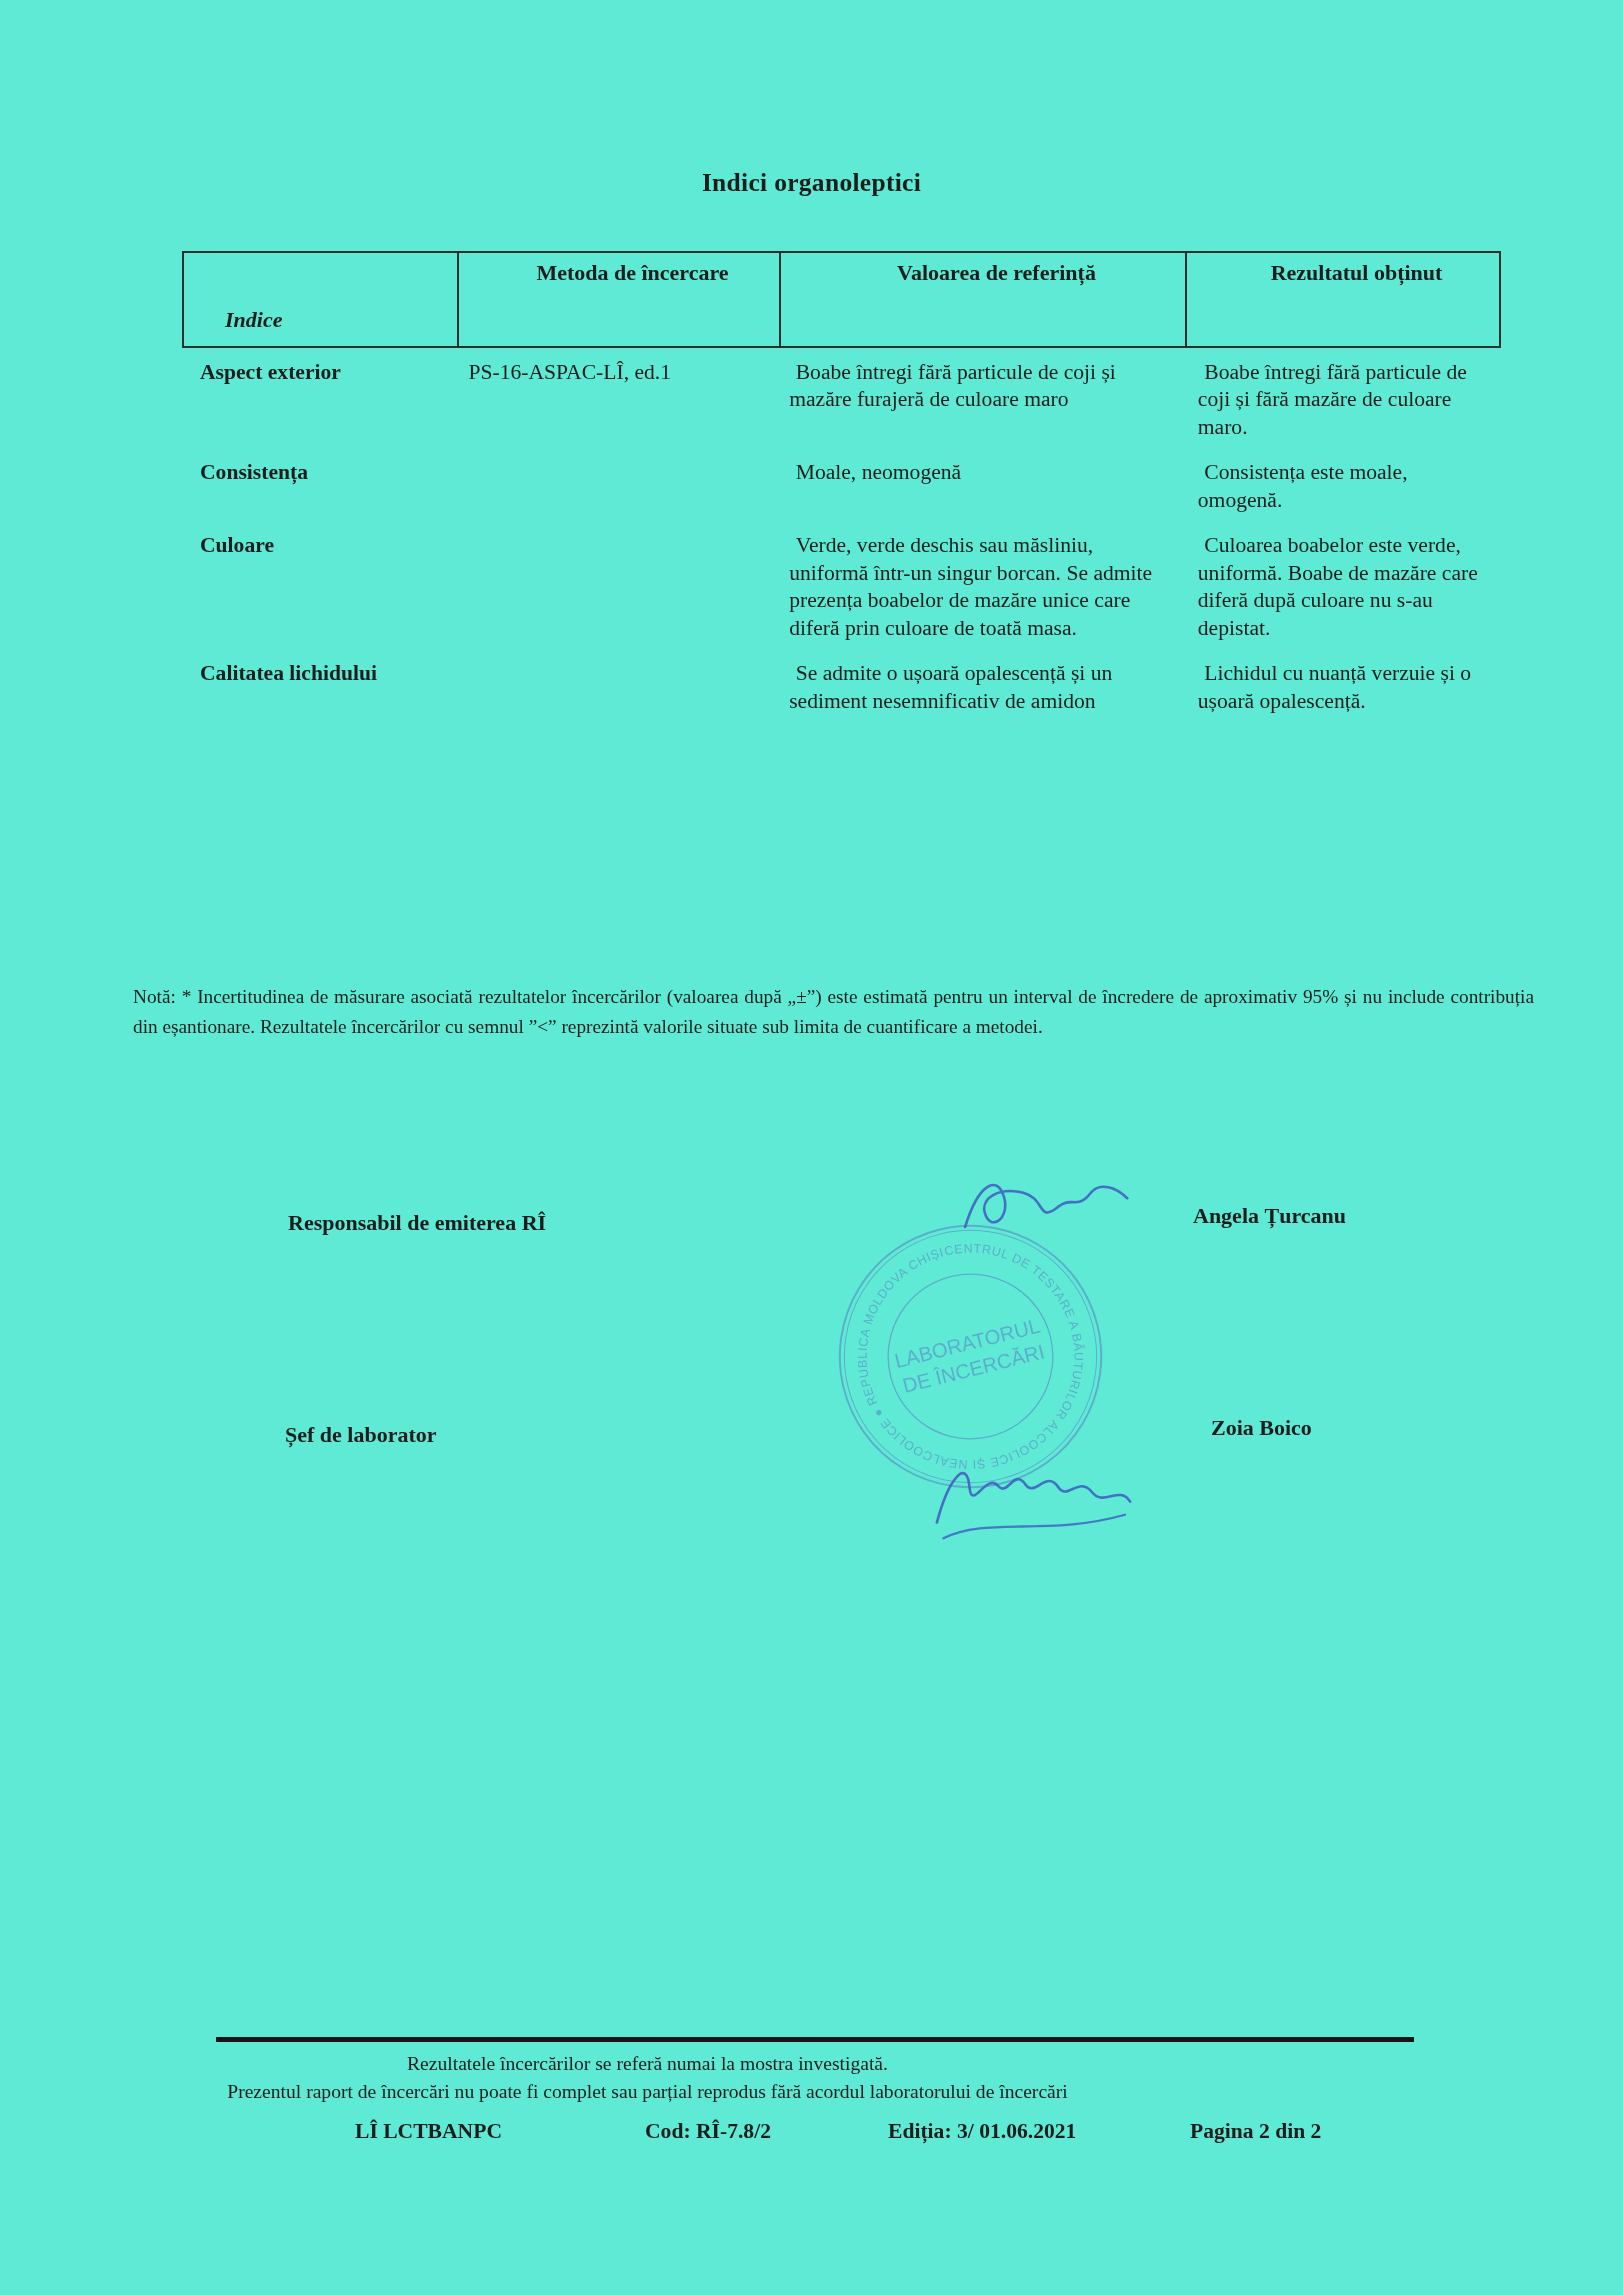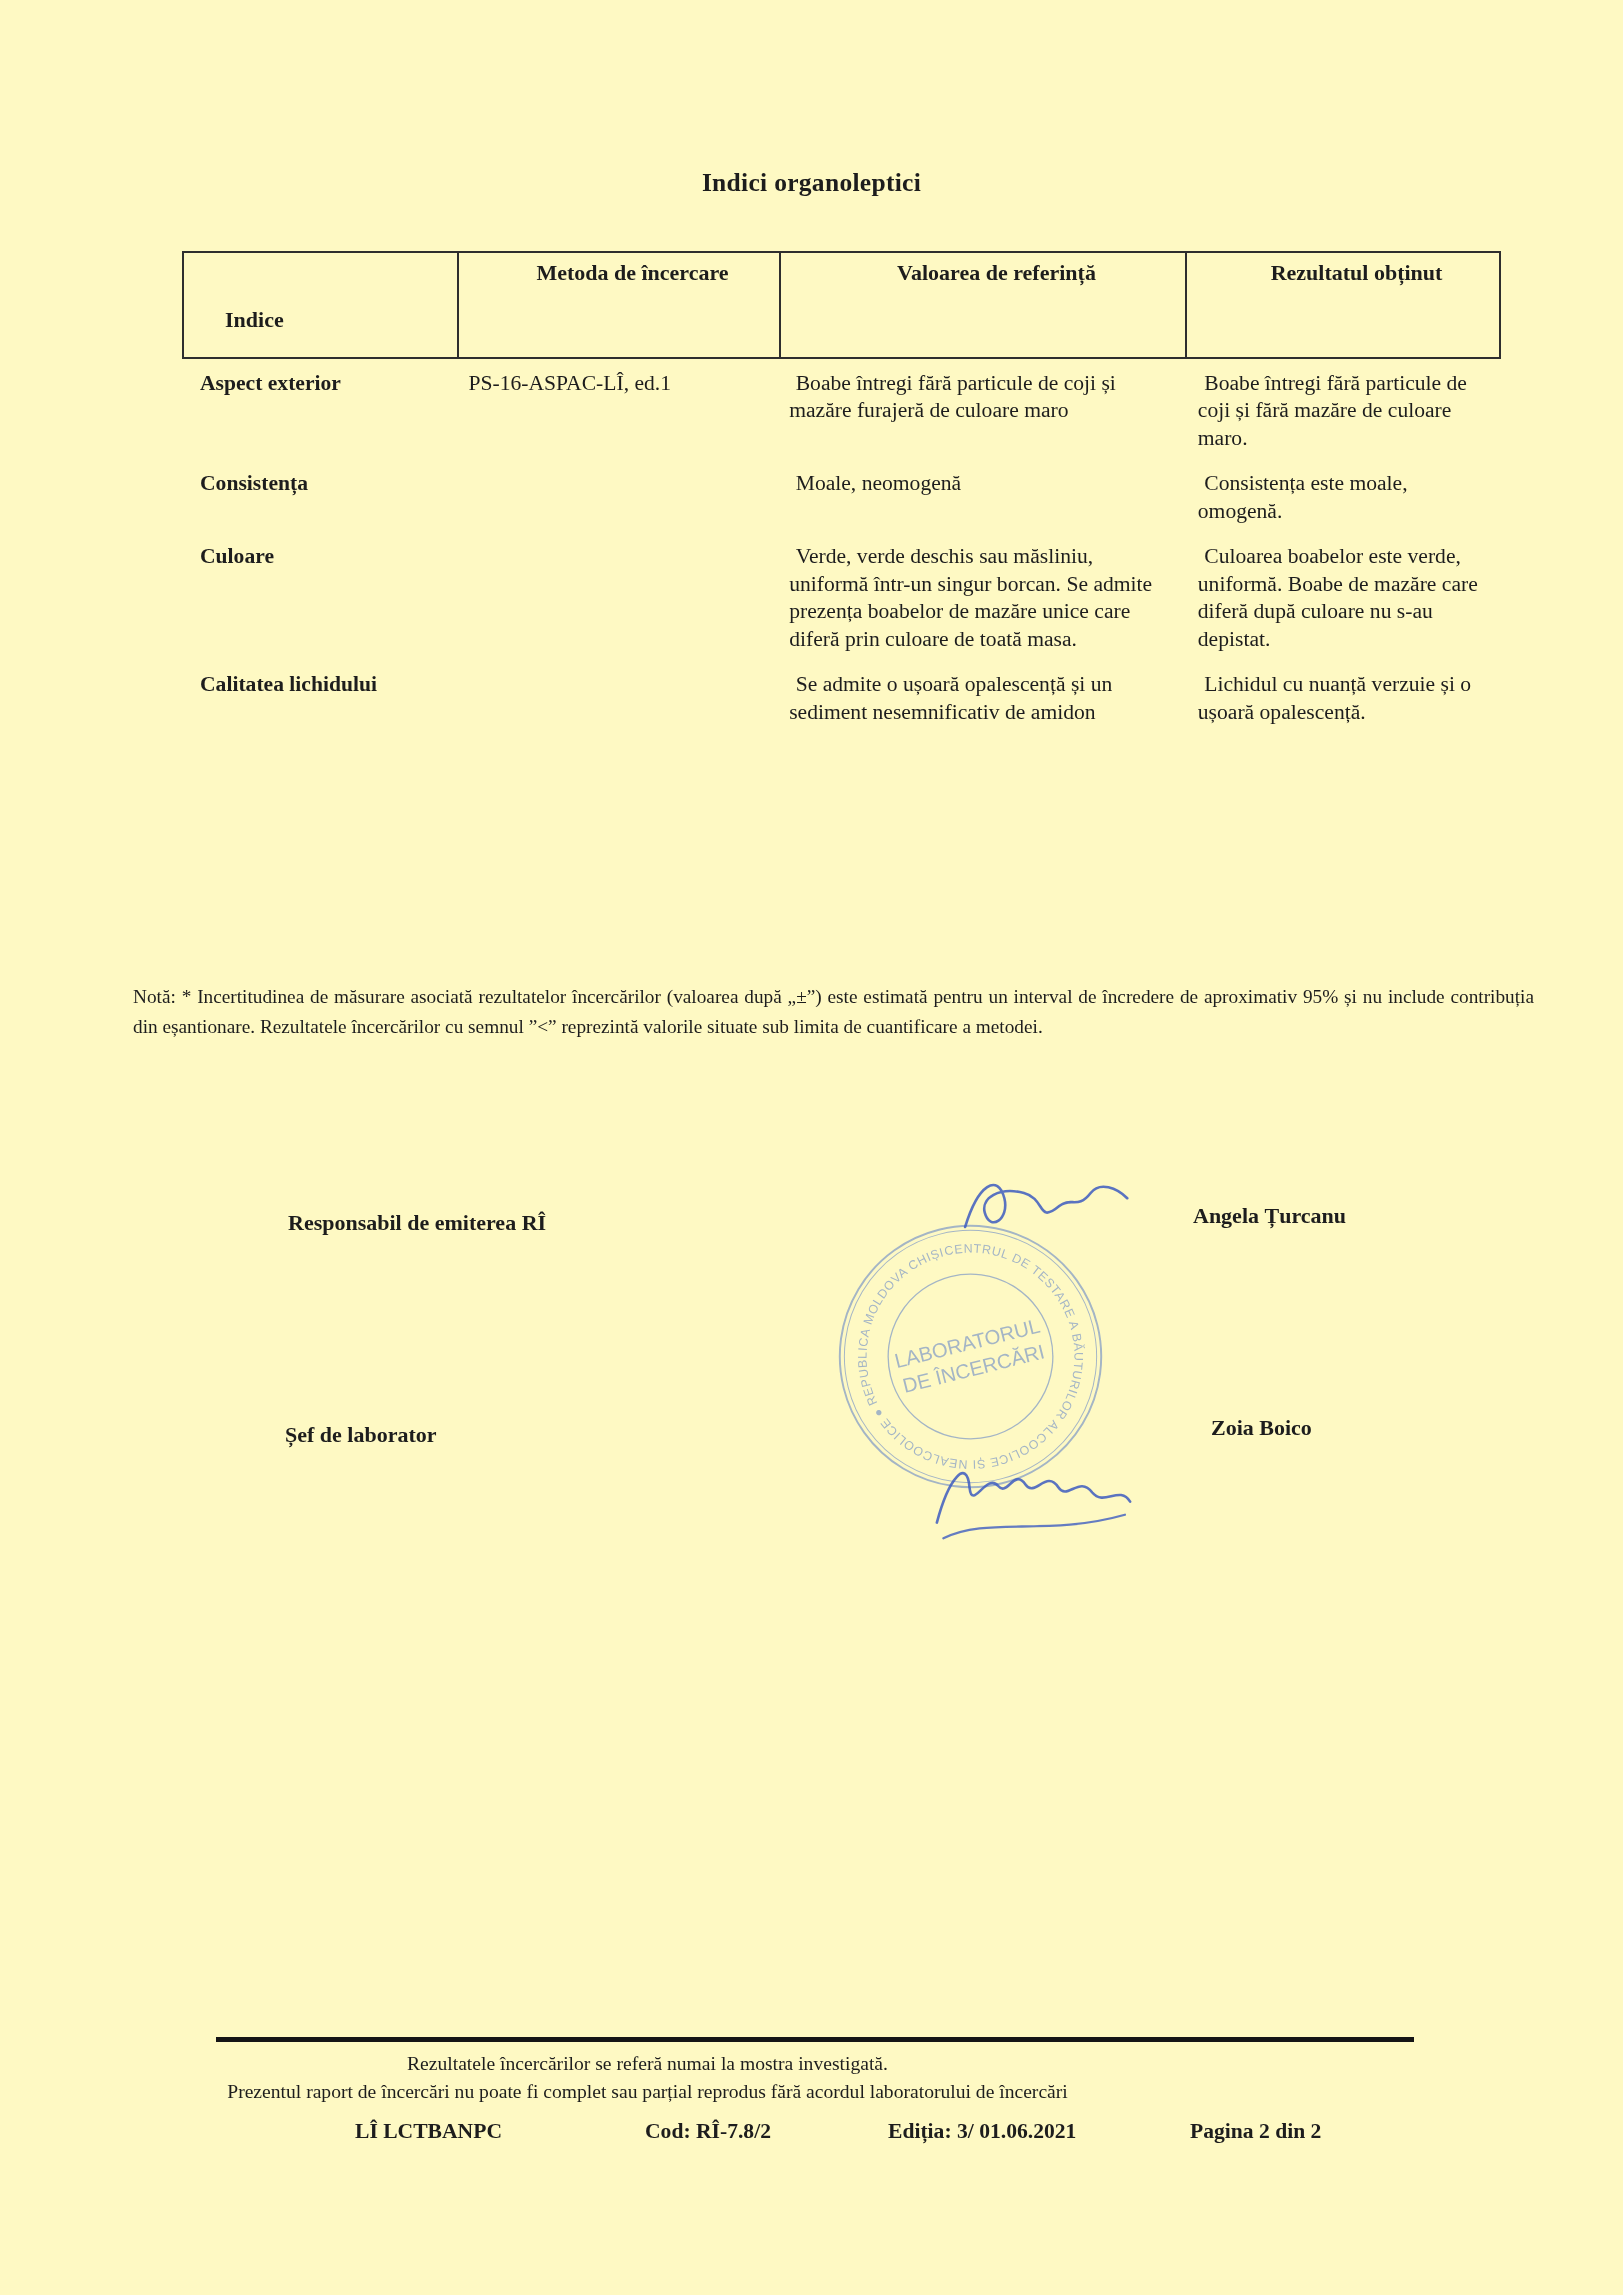--- a/index.html
+++ b/index.html
@@ -1,39 +1,39 @@
 <!DOCTYPE html>
 <html style="font-size:10.5px"><head>
 <meta charset="utf-8">
 <style>
   html,body{margin:0;padding:0;background:#d8d8d6;}
   .page{
     position:relative;
     width:1623px;height:2295px;
-    background:#fef9c3;
+    background:#5eead4;
     font-family:"Liberation Serif","DejaVu Serif",serif;
     color:#1d1d1d;
     overflow:hidden;
   }
   .title{
     position:absolute;top:168px;left:0;width:1623px;
     text-align:center;font-size:25.5px;font-weight:bold;margin:0;
     letter-spacing:0.3px;
   }
   table.indici{
     position:absolute;top:251px;left:182px;width:1317px;
     border-collapse:collapse;table-layout:fixed;
     font-size:21.6px;line-height:27.5px;
   }
   table.indici thead th{
     border:2px solid #2e2e2e;
     font-weight:bold;font-size:22px;line-height:26px;
     height:80px;background:transparent;
   }
-  th.h-indice{vertical-align:bottom;text-align:left;padding:0 0 24px 41px;}
+  th.h-indice{vertical-align:bottom;text-align:left;padding:0 0 13px 41px;font-style:italic;}
   th.h-metoda,th.h-valoarea,th.h-rezultatul{vertical-align:top;text-align:center;padding-top:6.5px;padding-left:28px;}
   table.indici tbody td{
     vertical-align:top;border:none;padding-bottom:17px;
   }
   tbody tr:first-child td{padding-top:10.5px;}
   td.c1{font-weight:bold;padding-left:17px;}
   td.c1 .lbl{display:inline-block;max-width:187px;}
   td.c2{padding-left:10.5px;}
   td.c3{padding-left:9.2px;padding-right:9.2px;text-indent:6.5px;}
   td.c4{padding-left:11.8px;padding-right:2.6px;text-indent:6.5px;}

